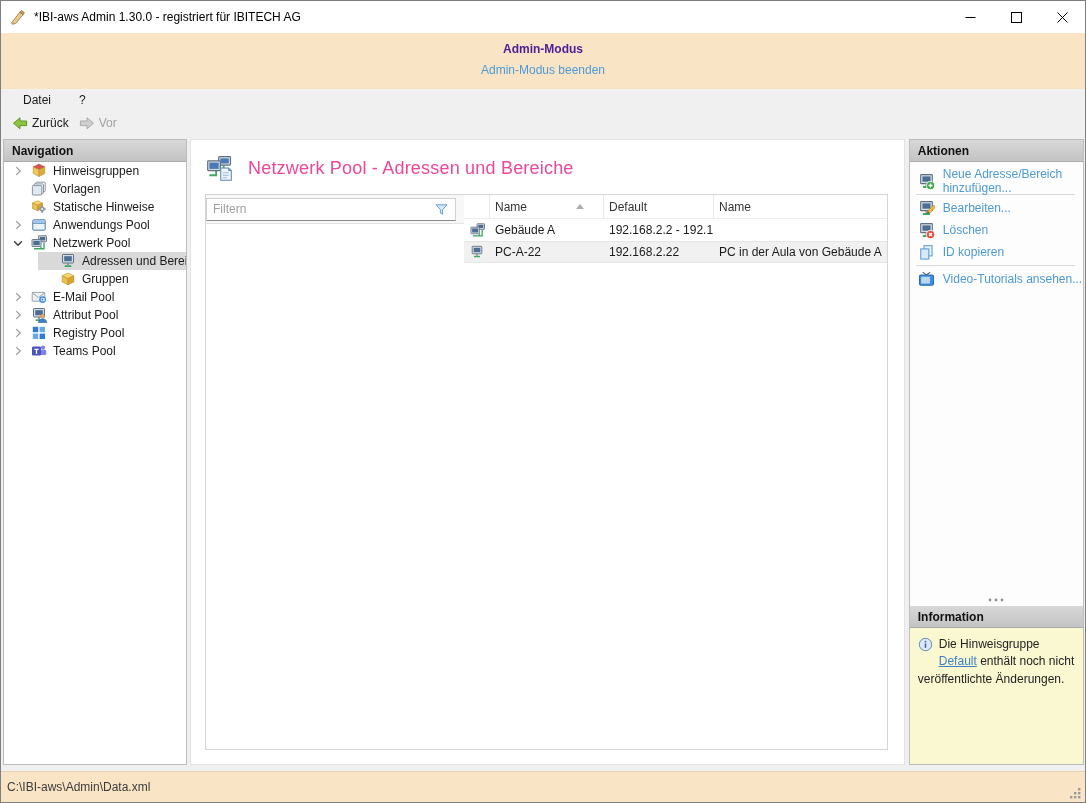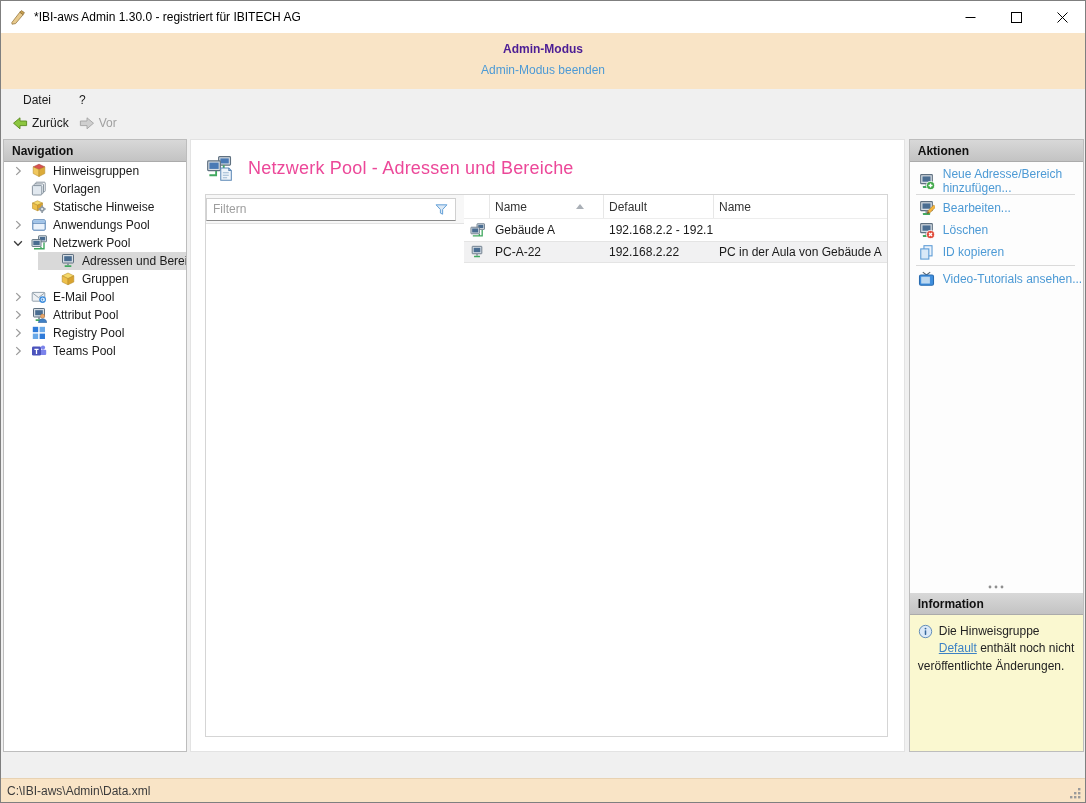--- a/index.html
+++ b/index.html
@@ -72,21 +72,21 @@
   .action-link { display:flex; align-items:center; gap:8px; height:22px; padding-left:8px; color:#4d9ad5; text-decoration:none; cursor:pointer; }
   .action-link .aicon { width:17px; height:17px; display:flex; flex:0 0 auto; }
   .a-sep { border-top:1px solid #dadada; margin:2px 8px 2px 6px; }
   .grip-row { height:13px; display:flex; align-items:center; justify-content:center; flex:0 0 auto; }
   .grip-row svg { display:block; }
   .info-body { height:136px; background:#faf8d0; padding:8px 8px 0 8px; line-height:1.45; color:#222; flex:0 0 auto; }
   .info-body .iicon { float:left; margin:1px 6px 2px 0; }
   .info-body a { color:#3d82c4; }
 
   
-  .statusbar { height:24px; background:#f9e4c6; display:flex; align-items:center; padding:0 3px 0 6px; flex:0 0 auto; border-top:1px solid #e8d2b2;margin-top:20px; }
+  .statusbar { height:31px; background:#f9e4c6; display:flex; align-items:center; padding:0 3px 0 6px; flex:0 0 auto; border-top:1px solid #e8d2b2; }
   .statusbar .path { flex:1; color:#3c3c3c; }
   .statusbar .resize-grip { display:flex; align-self:flex-end; margin-bottom:2px; }
 
   svg { display:block; }
 </style>
 </head>
 <body>
 
 <svg width="0" height="0" style="position:absolute" aria-hidden="true">
   <defs>

